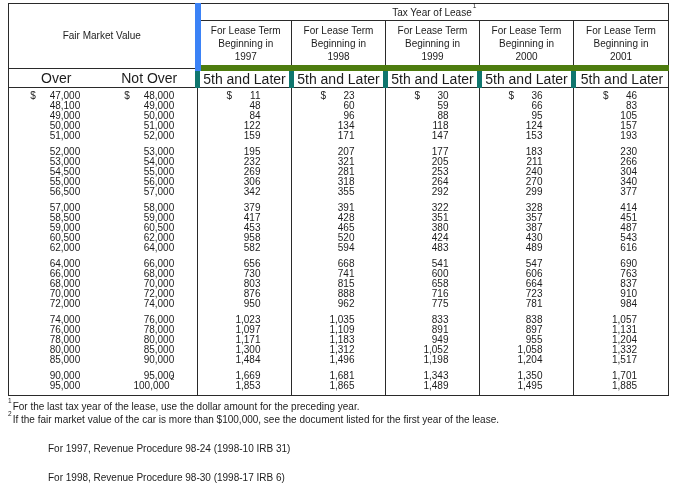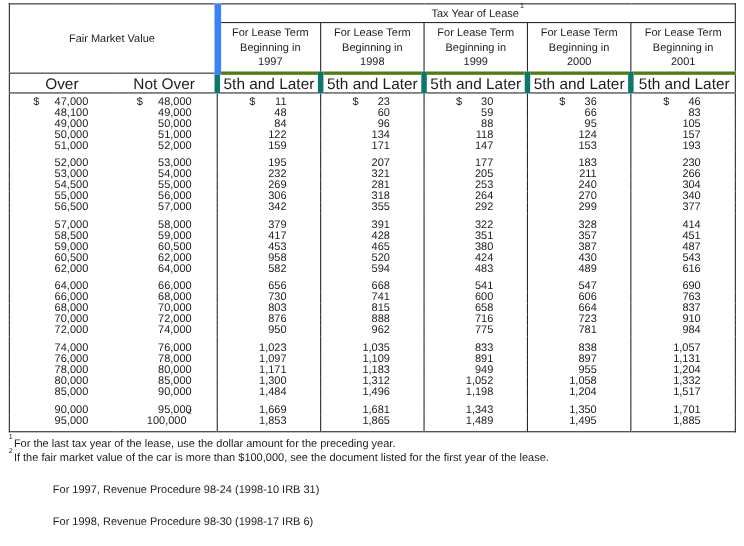--- a/index.html
+++ b/index.html
@@ -42,21 +42,21 @@
     border-bottom: 1px solid #2a2a2a;
     font-size: 10.5px;
   }
   td.taxyear-head {
     border-bottom: 1px solid #2a2a2a;
     height: 16px;
     font-size: 10.5px;
   }
   tr.yearrow td {
     border-left: 1px solid #2a2a2a;
-    border-bottom: 3px solid #4d7c0f;
+    border-bottom: 6px solid #4d7c0f;
     height: 44px;
     line-height: 13px;
     font-size: 10px;
   }
   tr.yearrow td:first-child { border-left: none; }
   tr.subrow td {
     border-bottom: 1px solid #2a2a2a;
     height: 15px;
     font-size: 14px;
   }

